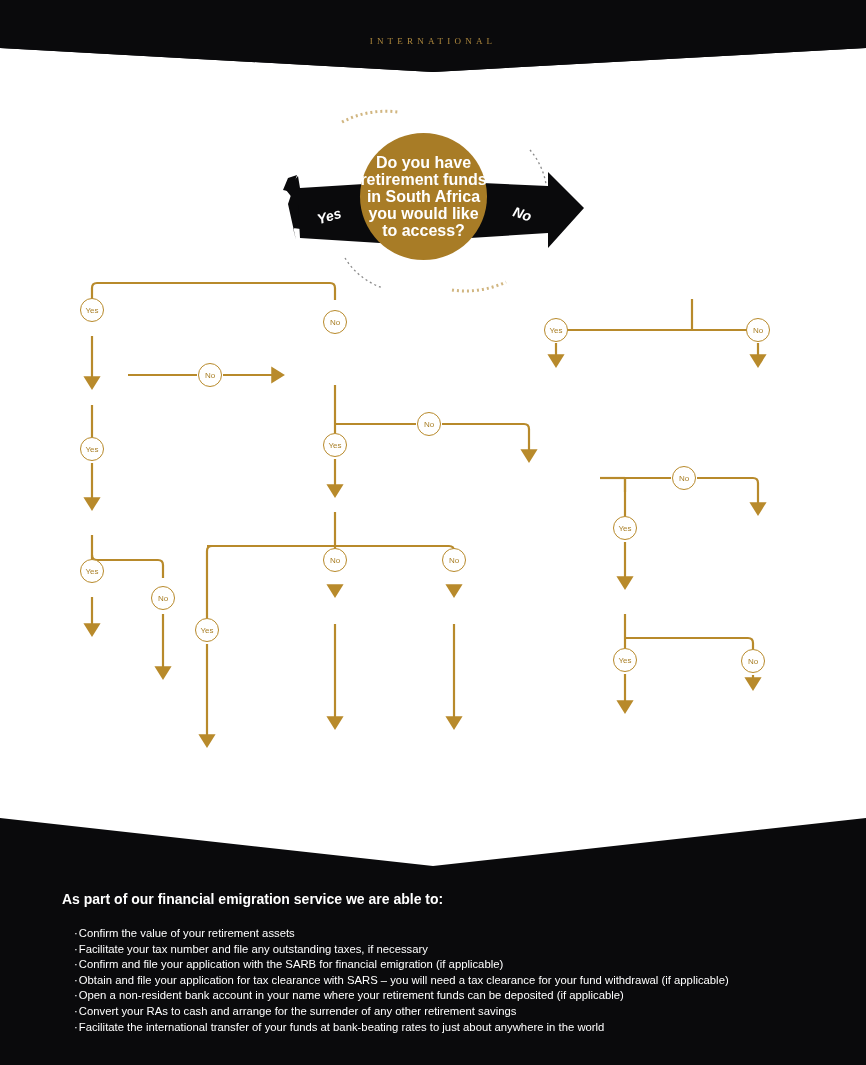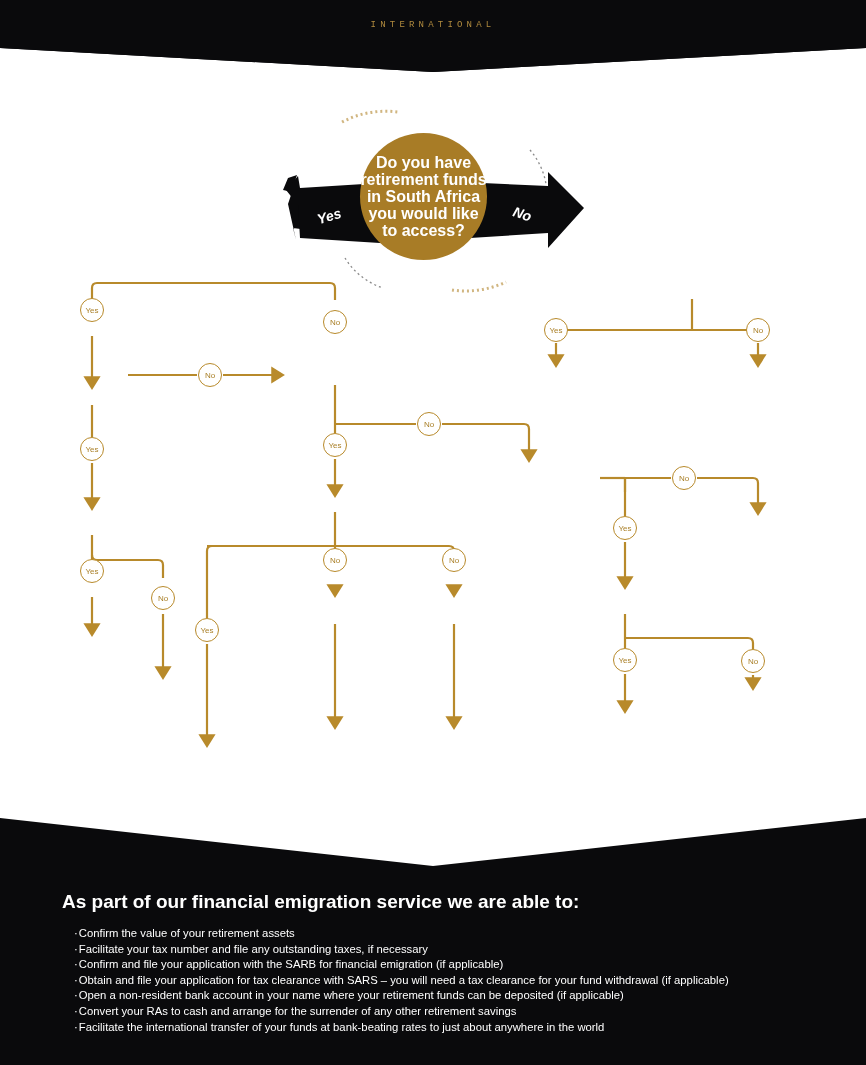--- a/index.html
+++ b/index.html
@@ -18,22 +18,22 @@
   }
   .logo-wrap {
     position: absolute; left: 0; top: 16px; width: 866px;
     text-align: center;
   }
   .logo-main {
     color: #ffffff; font-size: 26px; letter-spacing: 6px;
     font-weight: 400; font-family: "Liberation Sans", sans-serif;
   }
   .logo-sub {
-    color: #b08a3e; font-size: 9px; letter-spacing: 4.2px; margin-top: 4px;
-    font-family: Liberation Mono, monospace;
+    color: #b08a3e; font-size: 9px; letter-spacing: 4.2px; margin-top: 20px;
+    font-family: Liberation Serif, serif;
   }
 
   
   .white-panel {
     position: absolute; left: 0; top: 0; width: 866px; height: 866px;
     z-index: 1;
   }
 
   
   .flow { position: absolute; left: 0; top: 0; width: 866px; height: 866px; z-index: 3; }
@@ -81,21 +81,21 @@
   .arrow-yes { left: 317px; top: 208px; transform: rotate(-16deg); }
   .arrow-no  { left: 513px; top: 206px; transform: rotate(18deg); }
 
   
   .footer {
     position: absolute; left: 0; top: 866px; width: 866px; height: 199px;
     background: #0a0a0c; z-index: 2;
   }
   .footer-title {
     position: absolute; left: 62px; top: 25px;
-    color: #ffffff; font-size: 19px; font-weight: bold;
+    color: #ffffff; font-size: 14px; font-weight: bold;
     font-family: "Liberation Sans", sans-serif;
   }
   .footer-list { position: absolute; left: 62px; top: 60px; }
   .footer-item {
     color: #ffffff; font-size: 11.3px; line-height: 15.6px;
     font-family: "Liberation Sans", sans-serif;
     margin-left: 12px;
   }
   .footer-item .bul { margin-right: 1px; }
 </style>

